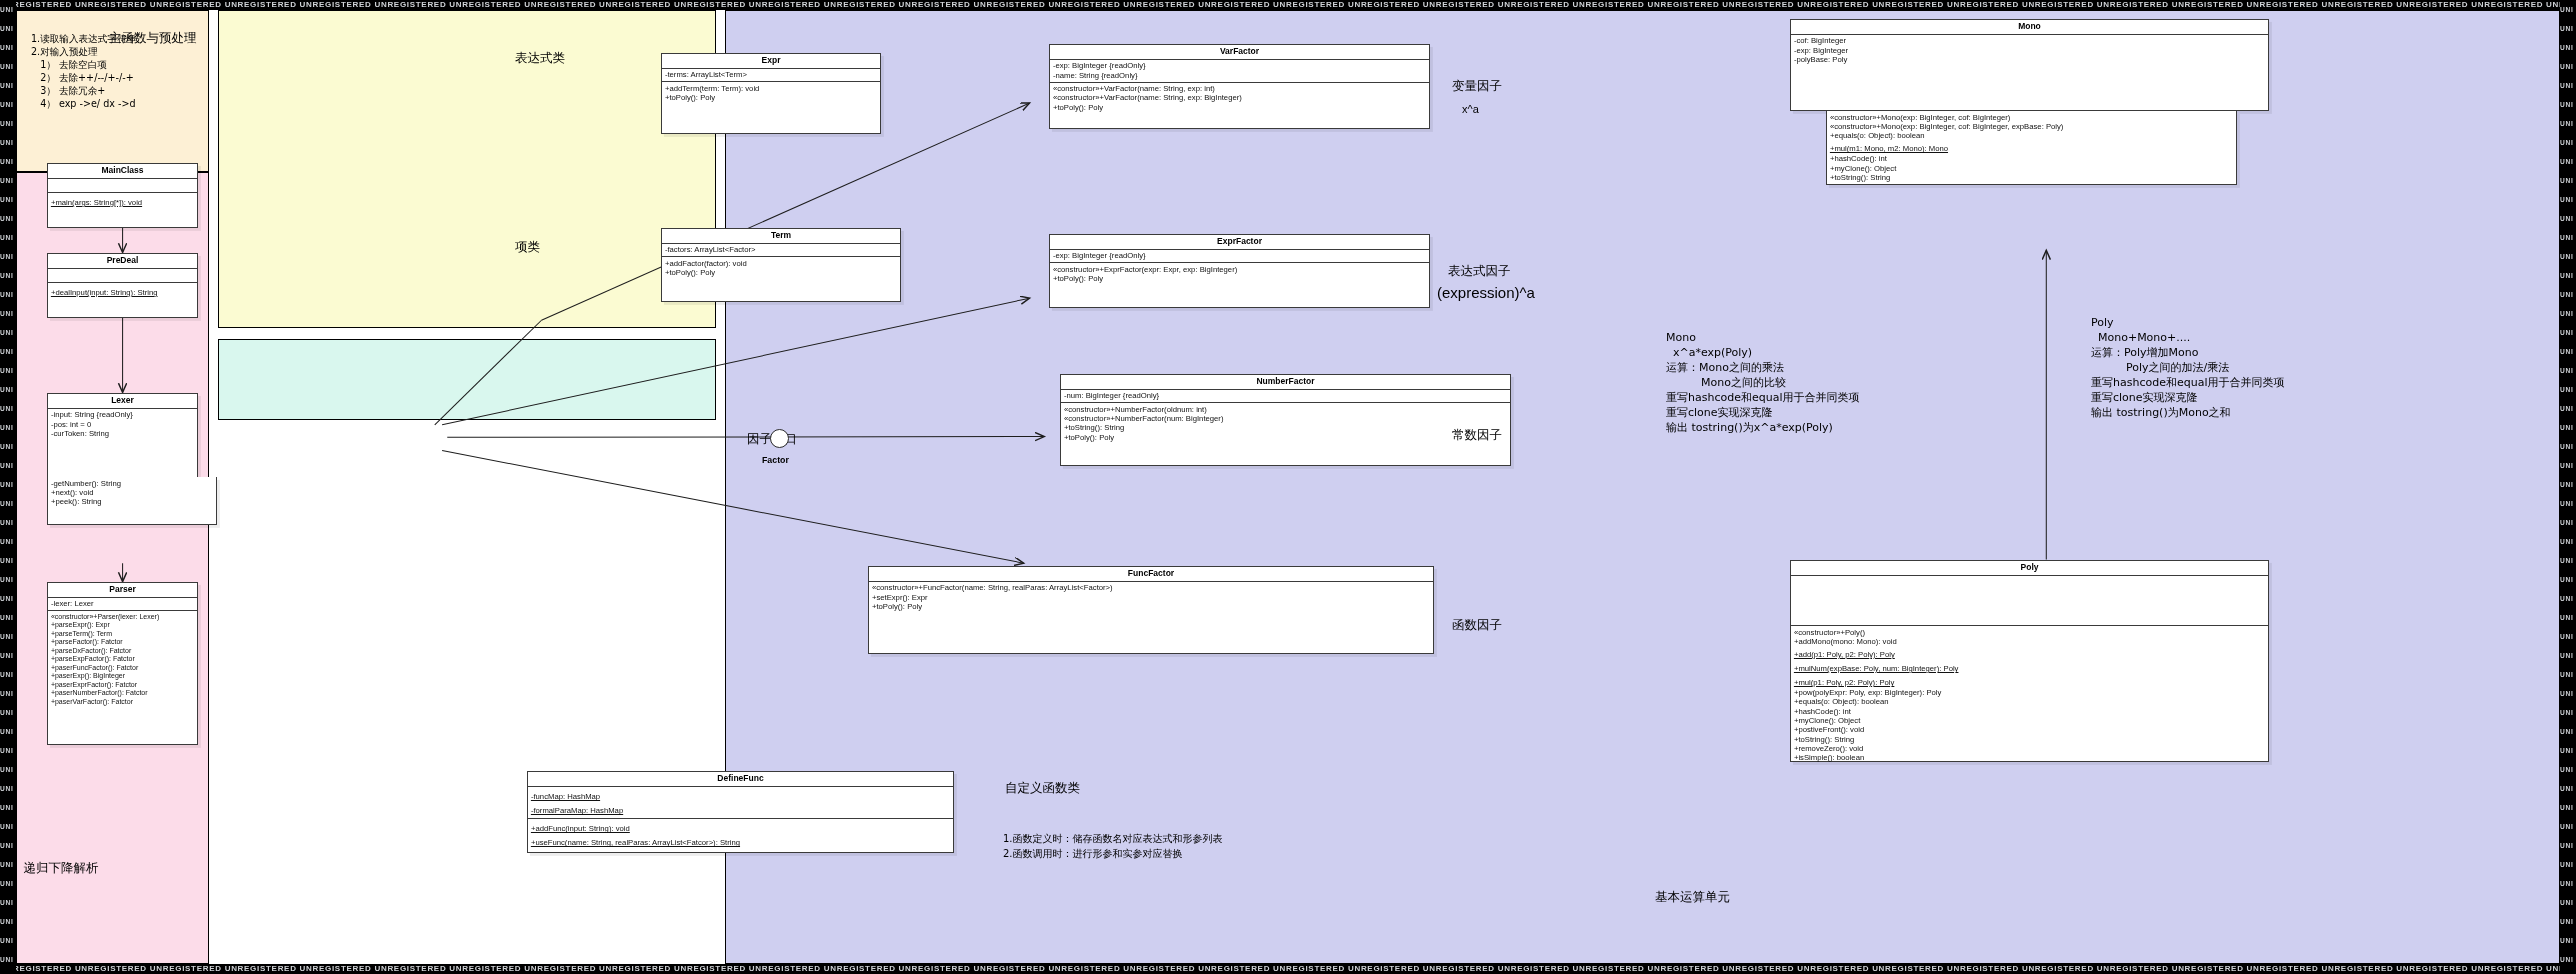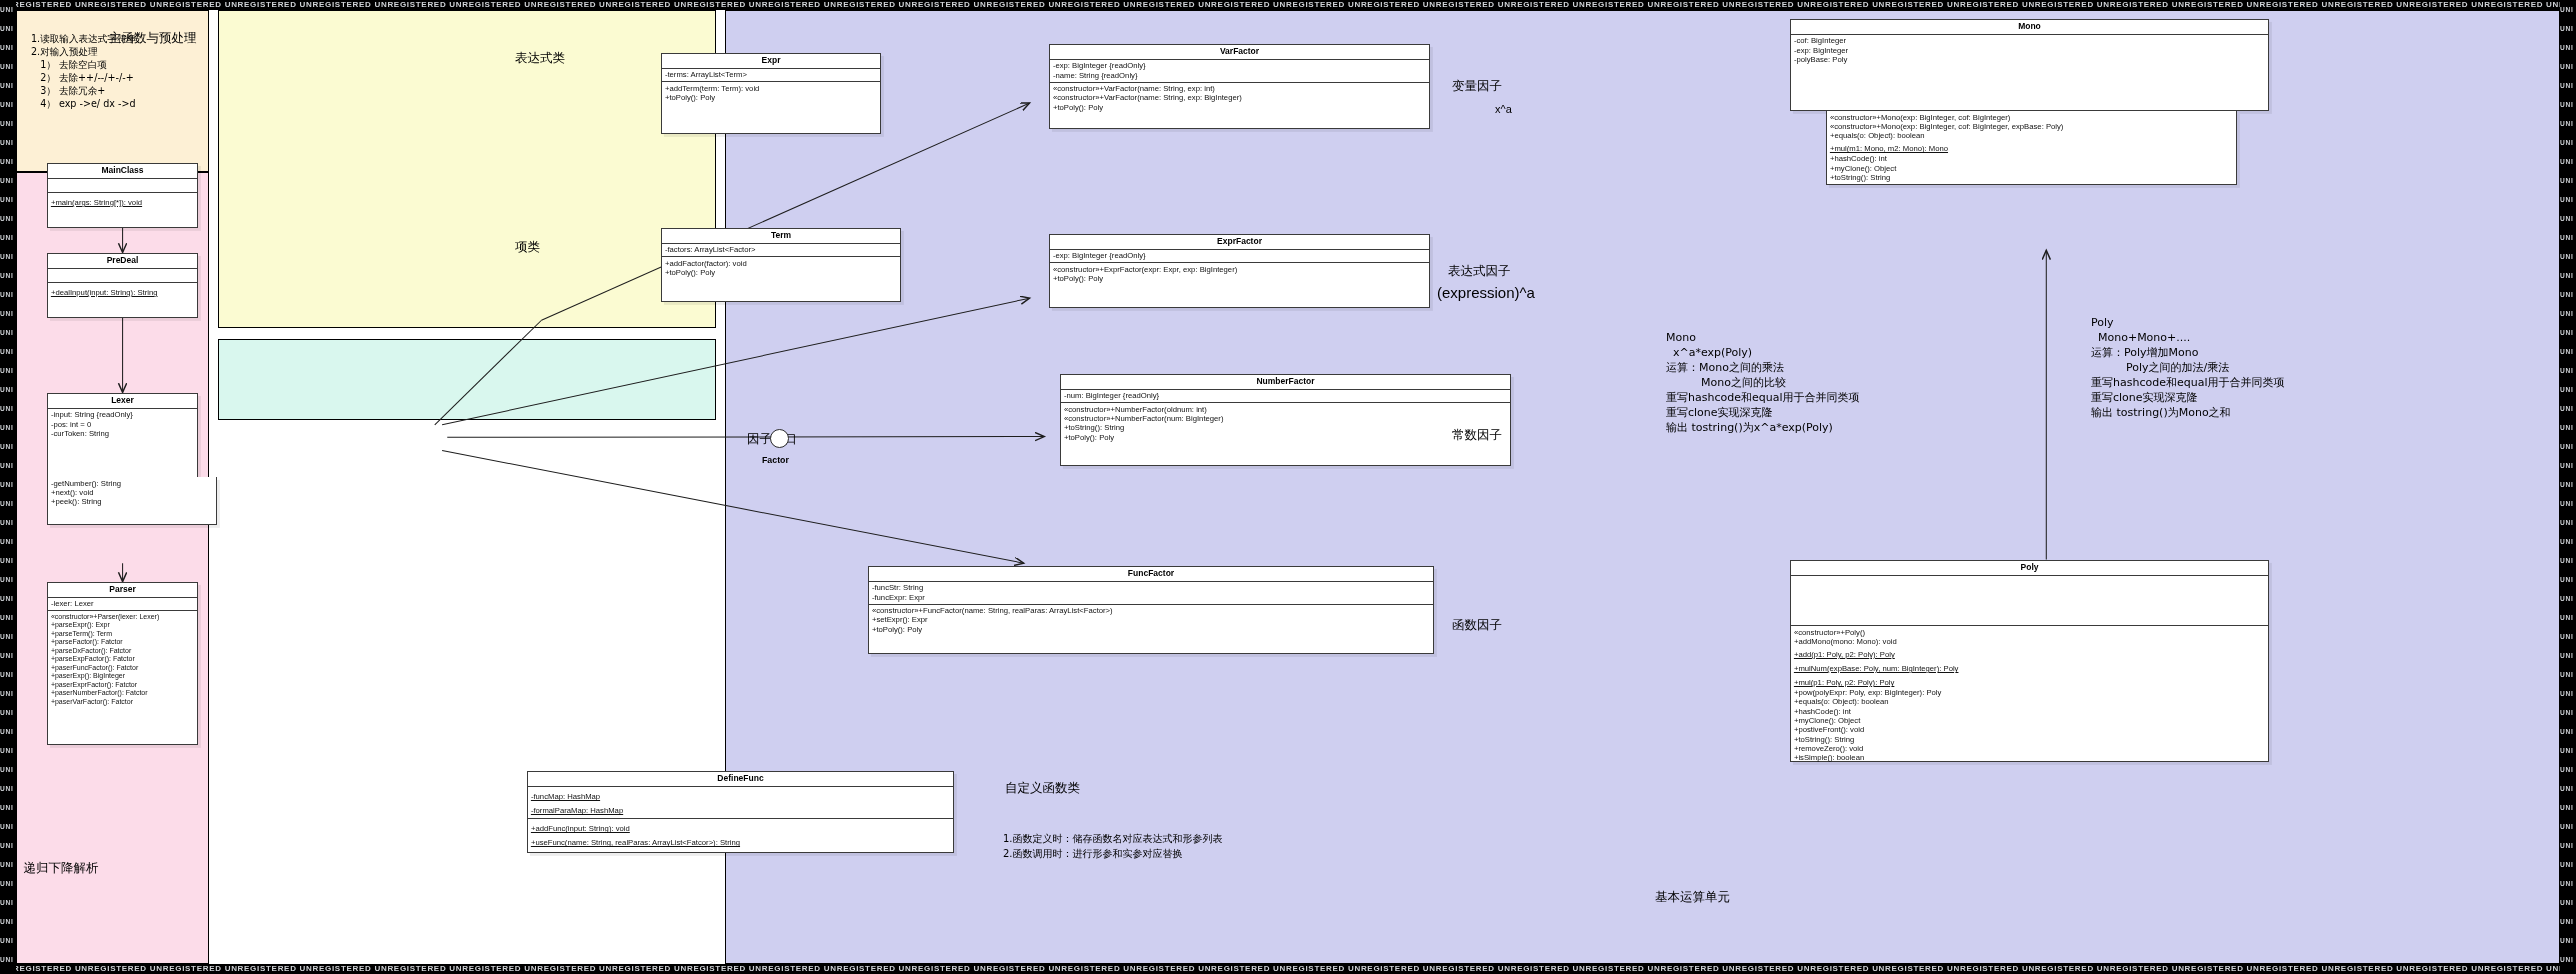--- a/index.html
+++ b/index.html
@@ -211,32 +211,28 @@
       <div class="ln">«constructor»+NumberFactor(oldnum: int)</div>
       <div class="ln">«constructor»+NumberFactor(num: BigInteger)</div>
       <div class="ln">+toString(): String</div>
       <div class="ln">+toPoly(): Poly</div>
     </div>
   </div>
 
   <div class="uml" style="left:868px;top:566px;width:566px;height:88px;">
     <div class="ttl">FuncFactor</div>
     <div class="sec">
-      <div class="ln">-funcStr: String</div>
-      <div class="ln">-funcExpr: Expr</div>
-    </div>
-    <div class="sec">
       <div class="ln">«constructor»+FuncFactor(name: String, realParas: ArrayList&lt;Factor&gt;)</div>
       <div class="ln">+setExpr(): Expr</div>
       <div class="ln">+toPoly(): Poly</div>
     </div>
   </div>
 
   <div class="note cn lbl" style="left:1452px;top:80px;">变量因子</div>
-  <div class="note" style="left:1462px;top:103px;font-size:11px;margin-left:33px;">x^a</div>
+  <div class="note" style="left:1462px;top:103px;font-size:11px;">x^a</div>
   <div class="note cn lbl" style="left:1448px;top:265px;">表达式因子</div>
   <div class="note" style="left:1437px;top:287px;font-size:15px;">(expression)^a</div>
   <div class="note cn lbl" style="left:1452px;top:429px;">常数因子</div>
   <div class="note cn lbl" style="left:1452px;top:619px;">函数因子</div>
 
   <div class="uml" style="left:527px;top:771px;width:427px;height:82px;">
     <div class="ttl">DefineFunc</div>
     <div class="sec">
       <div class="ln u">-funcMap: HashMap</div><br>
       <div class="ln u">-formalParaMap: HashMap</div>

